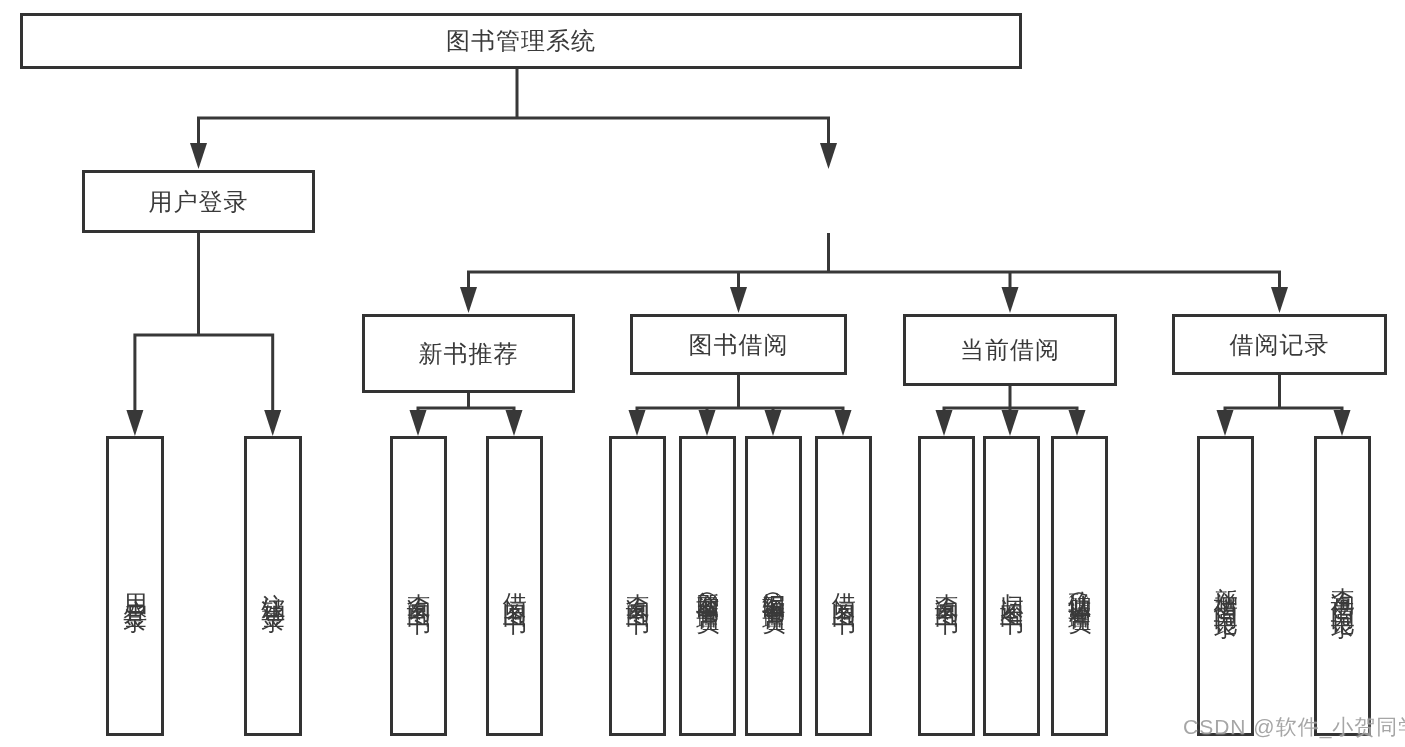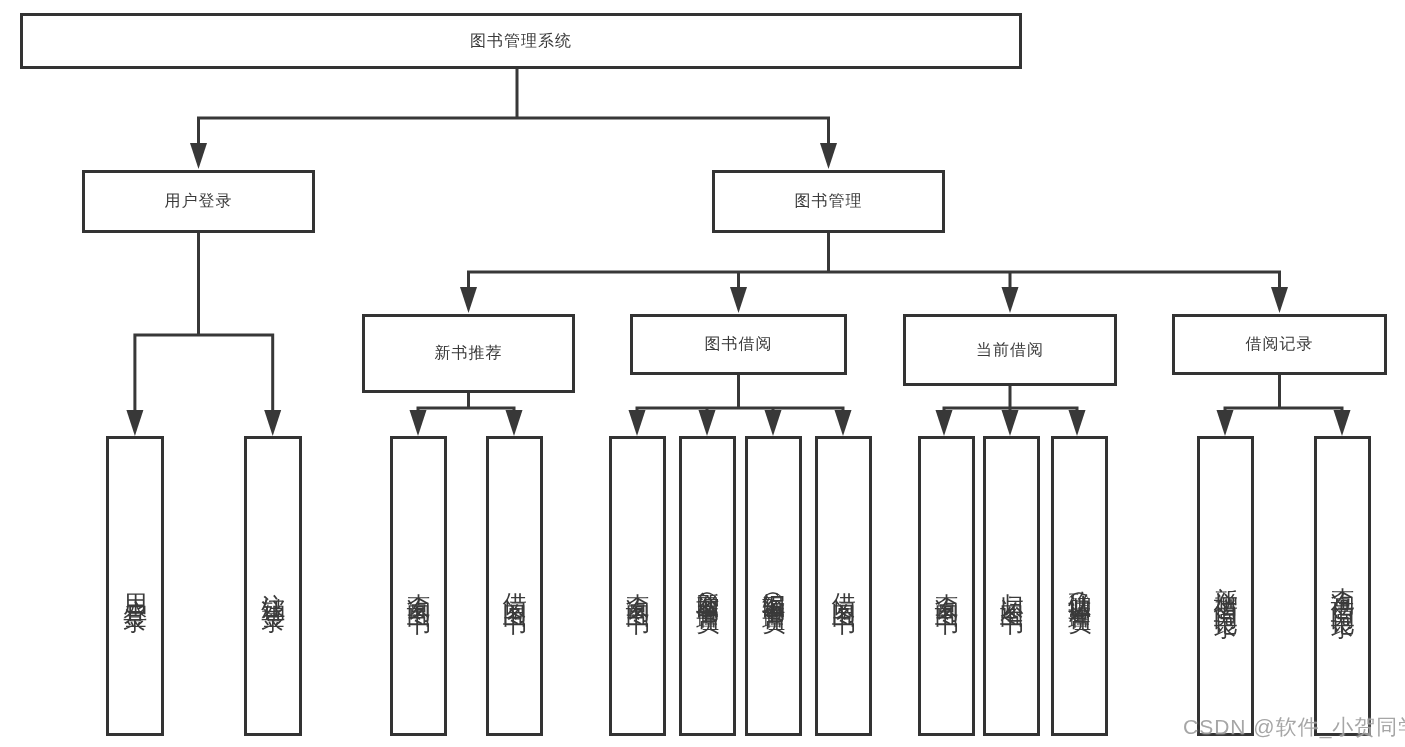--- a/index.html
+++ b/index.html
@@ -18,21 +18,21 @@
   }
   .node {
     position: absolute;
     box-sizing: border-box;
     border: 3px solid #333333;
     background: #ffffff;
     display: flex;
     align-items: center;
     justify-content: center;
     color: #3a3a3a;
-    font-size: 16px;
+    font-size: 24px;
     letter-spacing: 1px;
     white-space: nowrap;
   }
   .leaf {
     position: absolute;
     box-sizing: border-box;
     border: 3px solid #333333;
     background: #ffffff;
     display: flex;
     align-items: center;
@@ -98,23 +98,20 @@
     </g>
   </svg>
 
   <div class="node" style="left:20px; top:13px; width:1002px; height:56px;">
     <span>图书管理系统</span>
   </div>
 
   <div class="node" style="left:82px; top:170px; width:233px; height:63px;">
     <span>用户登录</span>
   </div>
-  <div class="node" style="left:712px; top:170px; width:233px; height:63px;">
-    <span>图书管理</span>
-  </div>
 
   <div class="node" style="left:362px; top:314px; width:213px; height:79px;">
     <span>新书推荐</span>
   </div>
   <div class="node" style="left:630px; top:314px; width:217px; height:61px;font-family:Liberation Serif, serif;">
     <span>图书借阅</span>
   </div>
   <div class="node" style="left:903px; top:314px; width:214px; height:72px;">
     <span>当前借阅</span>
   </div>

